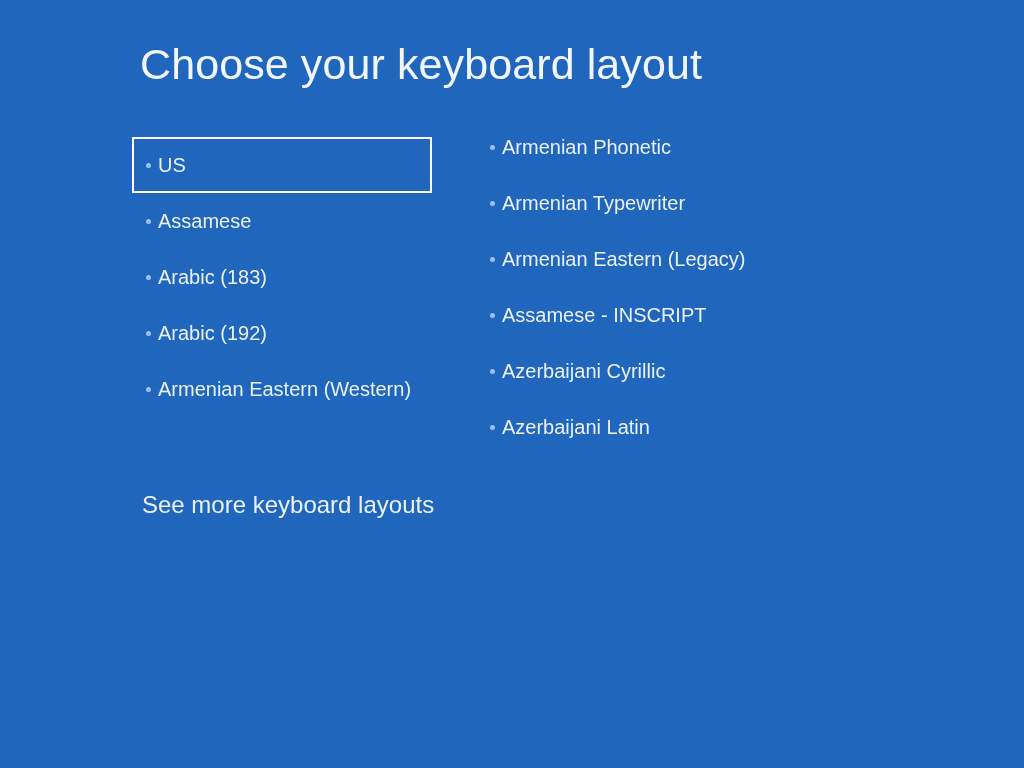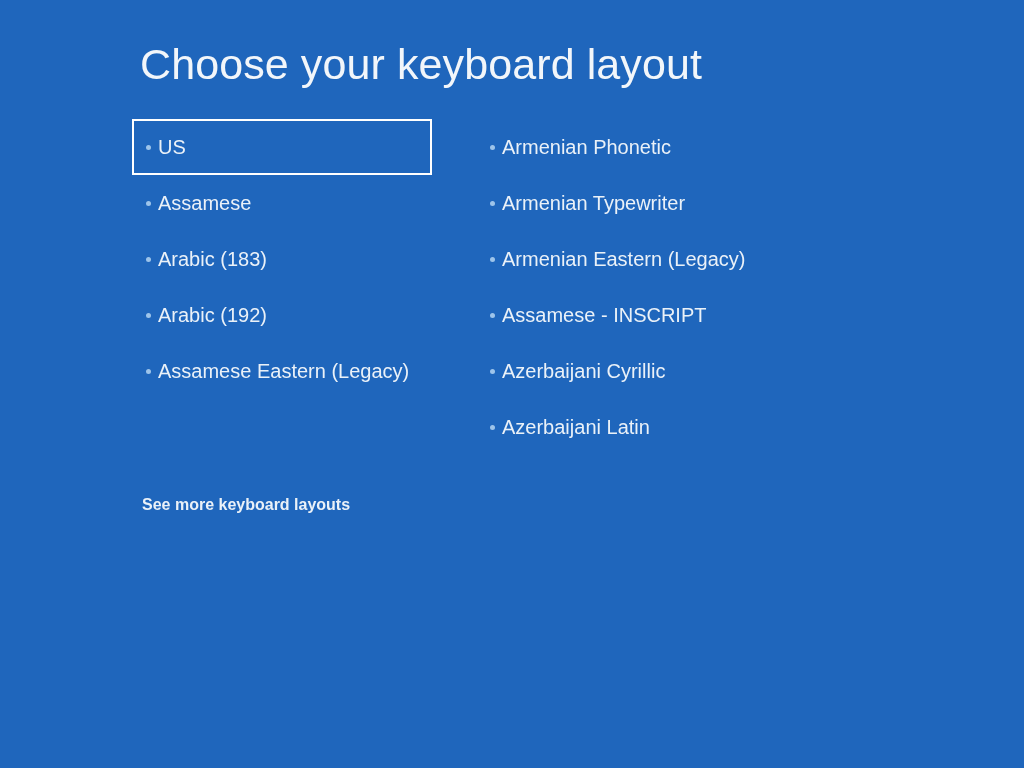--- a/index.html
+++ b/index.html
@@ -35,21 +35,21 @@
     line-height: 52px;
     white-space: nowrap;
     text-align: center;
   }
 
   
   .layout-column {
     position: absolute;
     top: 119px;
   }
-  #column-left  { left: 132px; width: 300px; }
+  #column-left  { left: 132px; width: 300px; margin-top: 18px; }
   #column-right { left: 476px; width: 320px; }
 
   .layout-item {
     position: relative;
     height: 56px;
     box-sizing: border-box;
     display: flex;
     align-items: center;
     padding-left: 12px;
     border: 2px solid transparent;
@@ -75,22 +75,22 @@
     color: #eaf1f8;
     line-height: 24px;
     white-space: nowrap;
   }
 
   
   #see-more-link {
     position: absolute;
     left: 142px;
     top: 493px;
-    font-size: 16px;
-    font-weight: 700;
+    font-size: 24px;
+    font-weight: 400;
     color: #eaf1f8;
     line-height: 24px;
     white-space: nowrap;
     cursor: default;
   }
 </style>
 </head>
 <body>
 
 <div id="screen">
@@ -109,21 +109,21 @@
       <div class="layout-item">
         <span class="bullet"></span>
         <span class="item-label">Arabic (183)</span>
       </div>
       <div class="layout-item">
         <span class="bullet"></span>
         <span class="item-label">Arabic (192)</span>
       </div>
       <div class="layout-item">
         <span class="bullet"></span>
-        <span class="item-label">Assamese Eastern (Legacy)</span>
+        <span class="item-label">Armenian Eastern (Western)</span>
       </div>
     </div>
 
   <div id="column-right" class="layout-column">
       <div class="layout-item">
         <span class="bullet"></span>
         <span class="item-label">Armenian Phonetic</span>
       </div>
       <div class="layout-item">
         <span class="bullet"></span>

